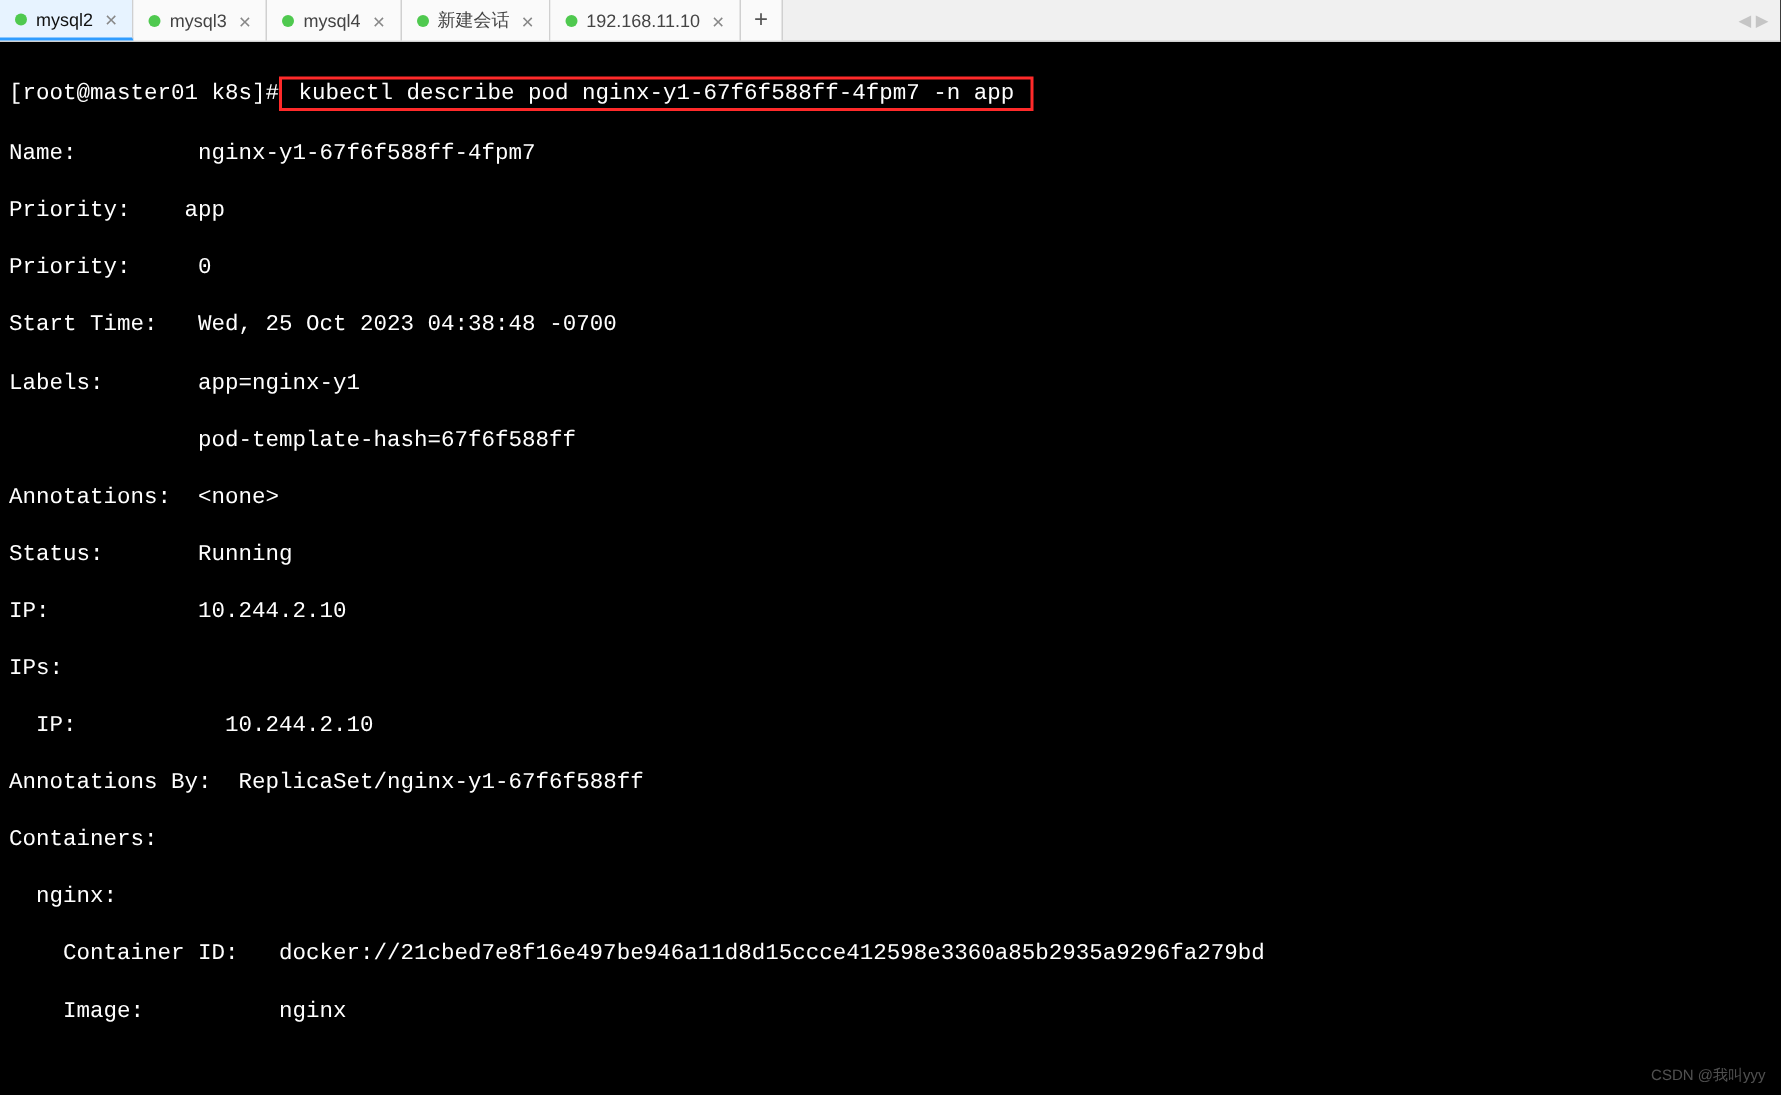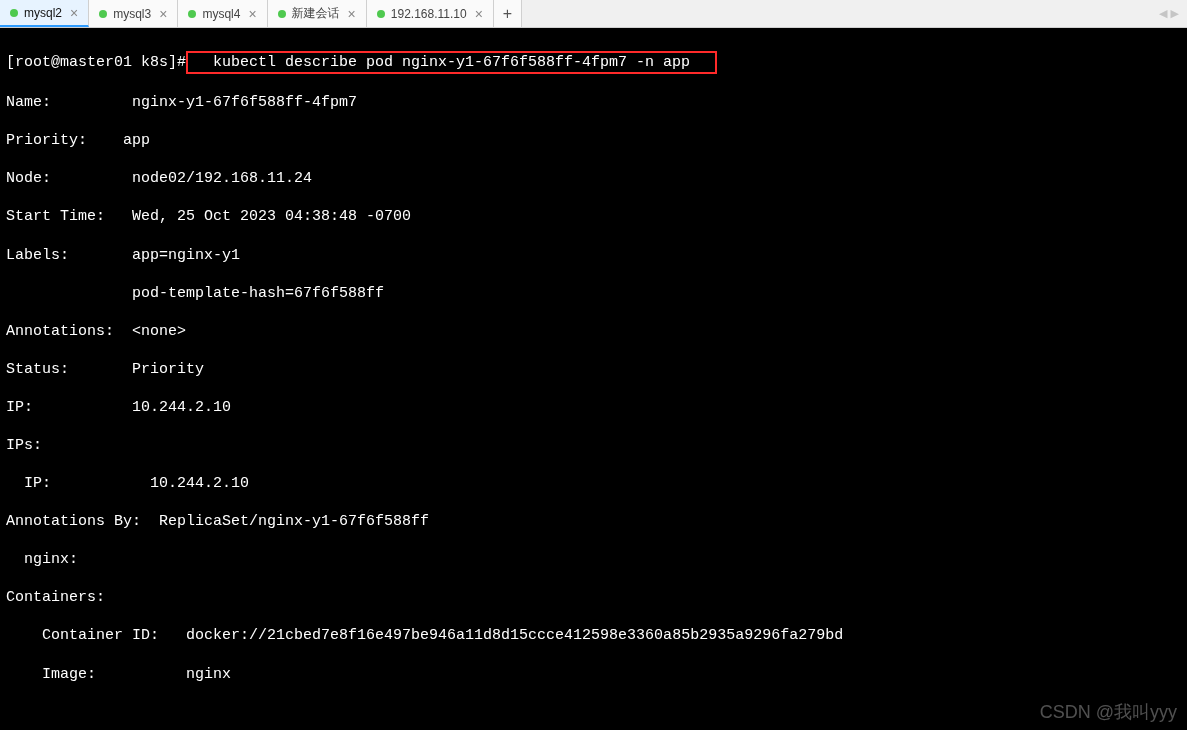--- a/index.html
+++ b/index.html
@@ -68,31 +68,31 @@
     }
     .term {
       padding: 4px 6px;
       line-height: 1.27;
       white-space: pre;
       font-size: 15px;
     }
     .prompt-line .at { color: #fff; }
     .hlbox {
       border: 2px solid #ff2a2a;
-      padding: 0 16px;
+      padding: 0 2px;
       display: inline-block;
       color: #fff;
     }
     .line { white-space: pre; }
     .watermark {
       position: absolute;
       bottom: 6px;
       right: 10px;
       font-family: "Segoe UI", sans-serif;
-      font-size: 18px;
+      font-size: 10px;
       color: rgba(200,200,200,0.4);
     }
   </style>
 </head>
 <body>
 
 <div class="tabbar">
   <div class="tab active">
     <span class="dot green"></span>
     <span>mysql2</span>
@@ -119,32 +119,32 @@
     <span class="close">×</span>
   </div>
   <div class="tab-add">+</div>
   <div class="nav-arrows">◀ ▶</div>
 </div>
 
 <div class="term">
 <div class="line prompt-line"><span class="at">[root@master01 k8s]#</span><span class="hlbox"> kubectl describe pod nginx-y1-67f6f588ff-4fpm7 -n app </span></div>
 <div class="line"><span>Name:</span>         <span>nginx-y1-67f6f588ff-4fpm7</span></div>
 <div class="line"><span>Priority:</span>    <span>app</span></div>
-<div class="line"><span>Node:</span>         <span>node02/192.168.11.24</span></div>
+<div class="line"><span>Priority:</span>     <span>0</span></div>
 <div class="line"><span>Start Time:</span>   <span>Wed, 25 Oct 2023 04:38:48 -0700</span></div>
 <div class="line"><span>Labels:</span>       <span>app=nginx-y1</span></div>
 <div class="line">              <span>pod-template-hash=67f6f588ff</span></div>
 <div class="line"><span>Annotations:</span>  <span>&lt;none&gt;</span></div>
-<div class="line"><span>Status:</span>       <span>Priority</span></div>
+<div class="line"><span>Status:</span>       <span>Running</span></div>
 <div class="line"><span>IP:</span>           <span>10.244.2.10</span></div>
 <div class="line"><span>IPs:</span></div>
 <div class="line"><span>  IP:</span>           <span>10.244.2.10</span></div>
 <div class="line"><span>Annotations By:</span>  <span>ReplicaSet/nginx-y1-67f6f588ff</span></div>
+<div class="line"><span>Containers:</span></div>
 <div class="line"><span>  nginx:</span></div>
-<div class="line"><span>Containers:</span></div>
 <div class="line"><span>    Container ID:</span>   <span>docker://21cbed7e8f16e497be946a11d8d15ccce412598e3360a85b2935a9296fa279bd</span></div>
 <div class="line"><span>    Image:</span>          <span>nginx</span></div>
 
 
 
 
 
 
 
 

